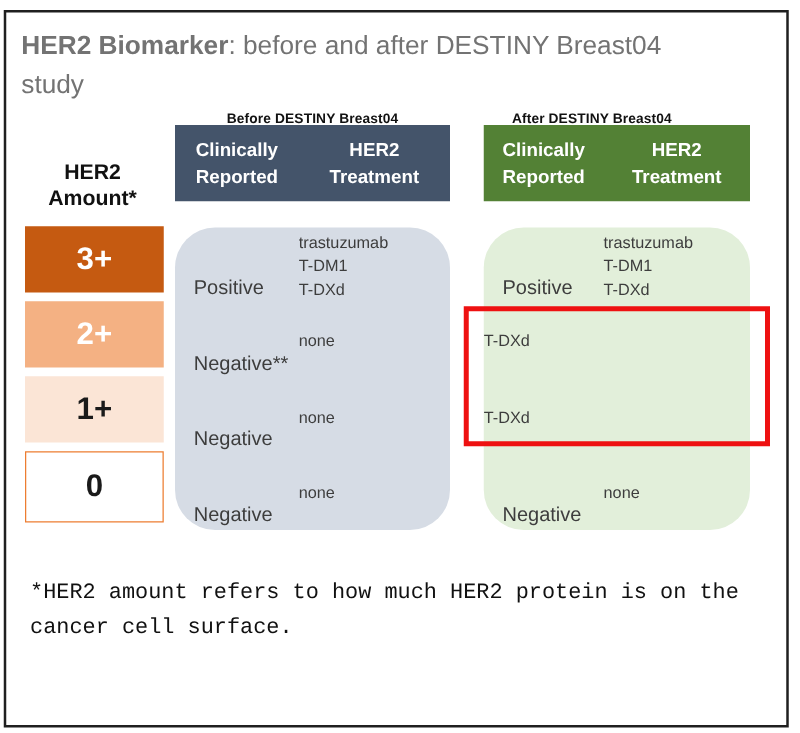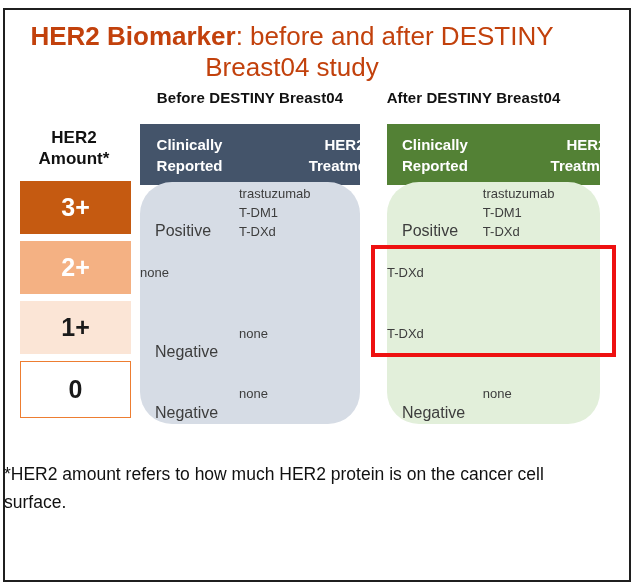--- a/index.html
+++ b/index.html
@@ -7,26 +7,26 @@
   body { font-family: "Liberation Sans", "DejaVu Sans", sans-serif; position: relative; }
   .abs { position: absolute; }
 
   .card-border {
     left: 3px; top: 8px; width: 628px; height: 574px;
     border: 2px solid #1f1f1f; background: #ffffff;
   }
 
   .page-title {
     left: 17px; top: 21px; width: 550px;
-    font-size: 26px; line-height: 31px; color: #c2410c; font-weight: 400; text-align: center;
+    font-size: 21px; line-height: 31px; color: #737373; font-weight: 400;
   }
   .page-title .bold { font-weight: 700; }
 
   .table-label {
-    top: 89px; text-align: center; font-size: 15px; font-weight: 700;
+    top: 89px; text-align: center; font-size: 11px; font-weight: 700;
     color: #111111; letter-spacing: 0.1px;
   }
   .table-label.before { left: 140px; width: 220px; }
   .table-label.after  { left: 367px; width: 213px; }
 
   .amount-heading {
     left: 13px; top: 127px; width: 122px; text-align: center;
     font-size: 17px; line-height: 21px; font-weight: 700; color: #111111;
     white-space: pre-line;
   }
@@ -35,22 +35,22 @@
     left: 20px; width: 111px; height: 53px;
     display: flex; align-items: center; justify-content: center;
     font-size: 25px; font-weight: 700;
   }
   .level-box.b0 { top: 181px; }
   .level-box.b1 { top: 241px; }
   .level-box.b2 { top: 301px; }
   .level-box.b3 { top: 361px; height: 57px; border: 1.5px solid transparent; }
 
   .header-bar {
-    top: 124px; height: 61px;
-    display: grid; grid-template-columns: 45% 55%; align-items: center; gap: 45px;
+    top: 100px; height: 61px;
+    display: grid; grid-template-columns: 45% 55%; align-items: center;
   }
   .header-bar.before { left: 140px; width: 220px; }
   .header-bar.after  { left: 387px; width: 213px; }
   .header-cell {
     text-align: center; color: #ffffff; font-weight: 700;
     font-size: 15px; line-height: 21px; white-space: pre-line;
   }
 
   .table-body {
     top: 182px; height: 242px; border-radius: 32px;
@@ -69,22 +69,22 @@
     font-size: 13px; line-height: 19px;
     color: #3d3d3d; white-space: pre-line;
   }
 
   .highlight-box {
     left: 371px; top: 245px; width: 245px; height: 112px;
     border: 4px solid #ee1111; background: transparent;
   }
 
   .footnotes {
-    left: 4px; top: 461px; width: 578px;
-    font-size: 17.5px; line-height: 27.5px; color: #111111;
+    left: 24px; top: 461px; width: 578px;
+    font-size: 17.5px; line-height: 27.5px; color: #111111; font-family: Liberation Mono, monospace;
   }
 </style>
 </head>
 <body>
 
 <div class="abs card-border"></div>
 
 <h1 class="abs page-title"><span class="bold">HER2 Biomarker</span><span>: before and after DESTINY Breast04 study</span></h1>
 
 <div class="abs table-label before">Before DESTINY Breast04</div>
@@ -121,20 +121,21 @@
 </div>
 
 <div class="abs table-body before" style="background-color: rgb(214, 220, 229);">
   <div class="t-row">
     <div class="reported-cell">Positive</div>
     <div class="treatment-cell">trastuzumab
 T-DM1
 T-DXd</div>
   </div>
   <div class="t-row">
+    <div class="reported-cell">Negative**</div>
     <div class="treatment-cell">none</div>
   </div>
   <div class="t-row">
     <div class="reported-cell">Negative</div>
     <div class="treatment-cell">none</div>
   </div>
   <div class="t-row">
     <div class="reported-cell">Negative</div>
     <div class="treatment-cell">none</div>
   </div>

